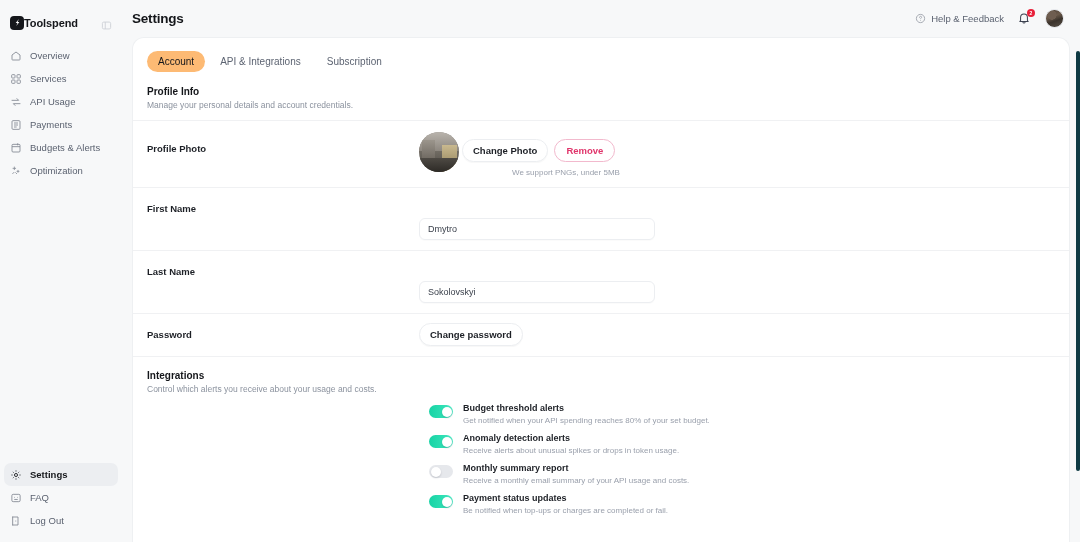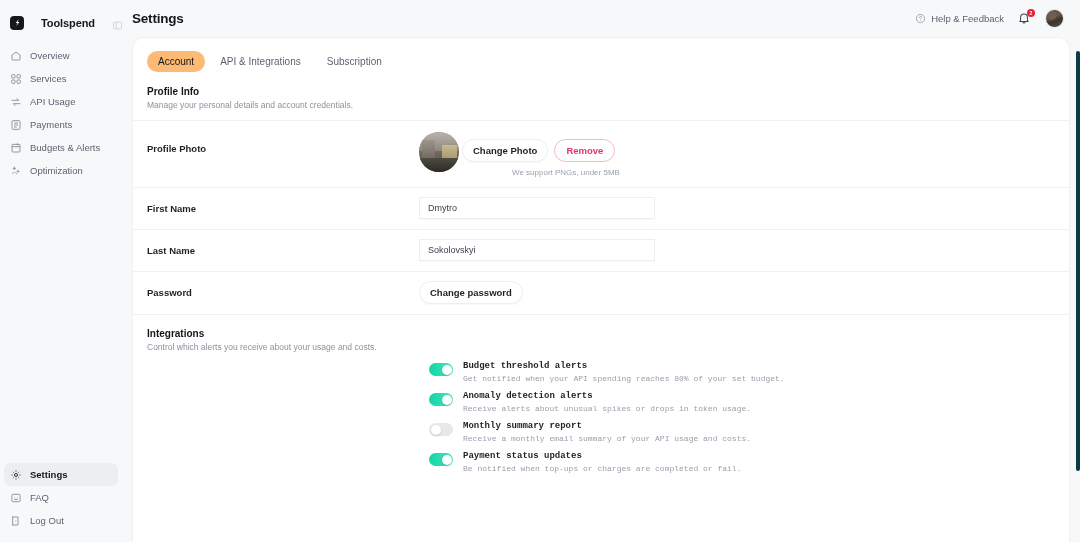--- a/index.html
+++ b/index.html
@@ -16,21 +16,21 @@
   
   .sidebar {
     width: 122px; flex: 0 0 122px;
     height: 542px;
     background: #f7f8f9;
     display: flex; flex-direction: column;
     padding: 0;
     position: relative;
   }
   .brand {
-    display: flex; align-items: center; gap: 17px;
+    display: flex; align-items: center; gap: 0;
     padding: 11px 0 0 10px; height: 34px;
   }
   .brand-logo {
     width: 14px; height: 14px; border-radius: 4px;
     background: #15171b;
     display: flex; align-items: center; justify-content: center;
     flex: 0 0 14px;
   }
   .brand-logo svg { display: block; }
   .brand-name {
@@ -158,46 +158,47 @@
   .btn-danger {
     font-size: 9.5px; font-weight: bold;
     border-radius: 14px; padding: 5px 11px; cursor: pointer;
     background: #fff;
   }
   .photo-hint { font-size: 8px; color: #9aa0ac; margin-top: 6px; margin-left: 50px; }
   .photo-col { display: flex; flex-direction: column; }
 
   .input {
     width: 236px; height: 22px;
-    border: 1px solid #eceef1; border-radius: 0;
+    border: 1px solid #eceef1; border-radius: 6px;
     background: #fff;
     font-size: 9px; color: #3b414c;
     padding: 0 8px;
     display: flex; align-items: center;
     box-shadow: 0 1px 1px rgba(16,24,40,.02);
+    margin-top: 21px;
   }
 
   .notif-head { padding: 13px 14px 0 14px; border-top: 1px solid #f0f1f3; margin-top: 0; }
   .notif-list { padding: 9px 0 0 0; }
   .notif-item { display: flex; align-items: flex-start; gap: 10px; padding: 0 14px 8px 14px; }
   .notif-item .pad { width: 272px; flex: 0 0 272px; }
   .toggle {
     width: 24px; height: 13px; border-radius: 8px;
     position: relative; flex: 0 0 24px; margin-top: 2px; cursor: pointer;
   }
   .toggle.on { background: linear-gradient(90deg,#18d3a5 0%,#2fe0b4 60%,#55e8c6 100%); }
   .toggle.off { background: #e6e8ec; }
   .toggle .knob {
     position: absolute; top: 1.5px; width: 10px; height: 10px;
     border-radius: 50%; background: #fff;
     box-shadow: 0 1px 2px rgba(16,24,40,.18);
   }
   .toggle.on .knob { right: 1.5px; }
   .toggle.off .knob { left: 1.5px; }
-  .notif-text { flex: 1 1 auto; font-family: Liberation Mono, monospace; }
+  .notif-text { flex: 1 1 auto; }
   .notif-title { font-size: 9px; font-weight: bold; color: #1d2026; }
   .notif-desc { font-size: 8px; color: #9aa0ac; margin-top: 3px; }
 
   
   .scroll-track {
     position: absolute; right: 0px; top: 50px; width: 5px; height: 465px;
     border-radius: 3px; background: transparent;
   }
   .scroll-thumb {
     position: absolute; right: 0px; top: 51px; width: 4px; height: 420px;

